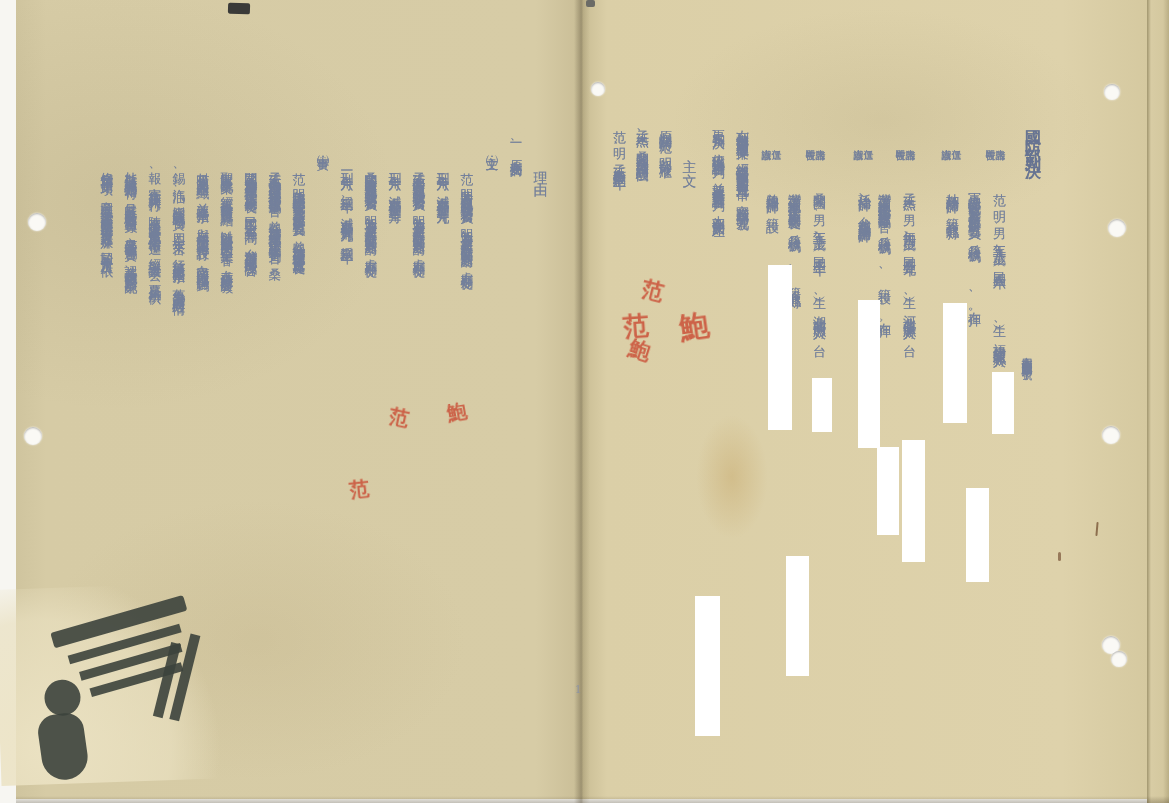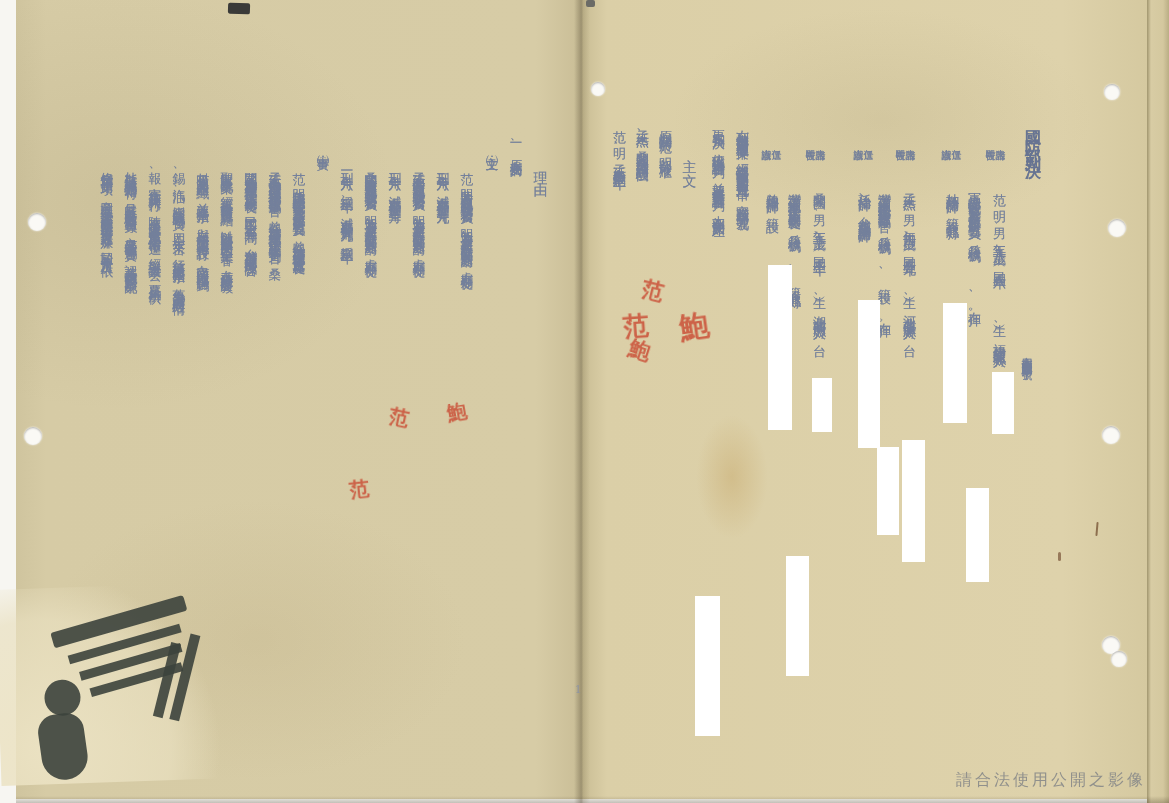--- a/index.html
+++ b/index.html
@@ -62,21 +62,20 @@
     <div class="wm-dark wm-page1"></div>
     <div class="wm-dark wm-page2"></div>
     <div class="wm-dark wm-page3"></div>
     <div class="wm-dark wm-strip1"></div>
     <div class="wm-dark wm-strip2"></div>
     <div id="wm-head" class="wm-dark"></div>
     <div id="wm-body" class="wm-dark"></div>
   </div>
 
   <div id="page-num">1</div>
-  <div id="legal-notice">請合法使用公開之影像</div>
 <div class="vcol title" style="left: 1022px; top: 118px; font-size: 16px; letter-spacing: 8px;">國防部判決</div>
     <div class="vcol" style="left: 1019px; top: 348px; font-size: 11px; letter-spacing: 1px;">六十四年覆高晚明字第二十一號</div>
     <div class="vcol" style="left: 993px; top: 142px; font-size: 10px; letter-spacing: 0px;">聲請人</div>
     <div class="vcol" style="left: 983px; top: 142px; font-size: 10px; letter-spacing: 0px;">即被告</div>
     <div class="vcol" style="left: 990px; top: 183px; font-size: 13px; letter-spacing: 2px;">范　明　男、年五十八歲、︵民國六年　　　生︶、福建省建甌縣人、陸</div>
     <div class="vcol" style="left: 965px; top: 183px; font-size: 13px; letter-spacing: 2px;">軍總部作戰研究督察委員會少將研究委員、兵籍號碼　　　、在押。</div>
     <div class="vcol" style="left: 949px; top: 142px; font-size: 10px; letter-spacing: 0px;">選任</div>
     <div class="vcol" style="left: 939px; top: 142px; font-size: 10px; letter-spacing: 0px;">辯護人</div>
     <div class="vcol" style="left: 943px; top: 183px; font-size: 13px; letter-spacing: 2px;">林潮紛律師、籍設台北縣</div>
     <div class="vcol" style="left: 903px; top: 142px; font-size: 10px; letter-spacing: 0px;">聲請人</div>

